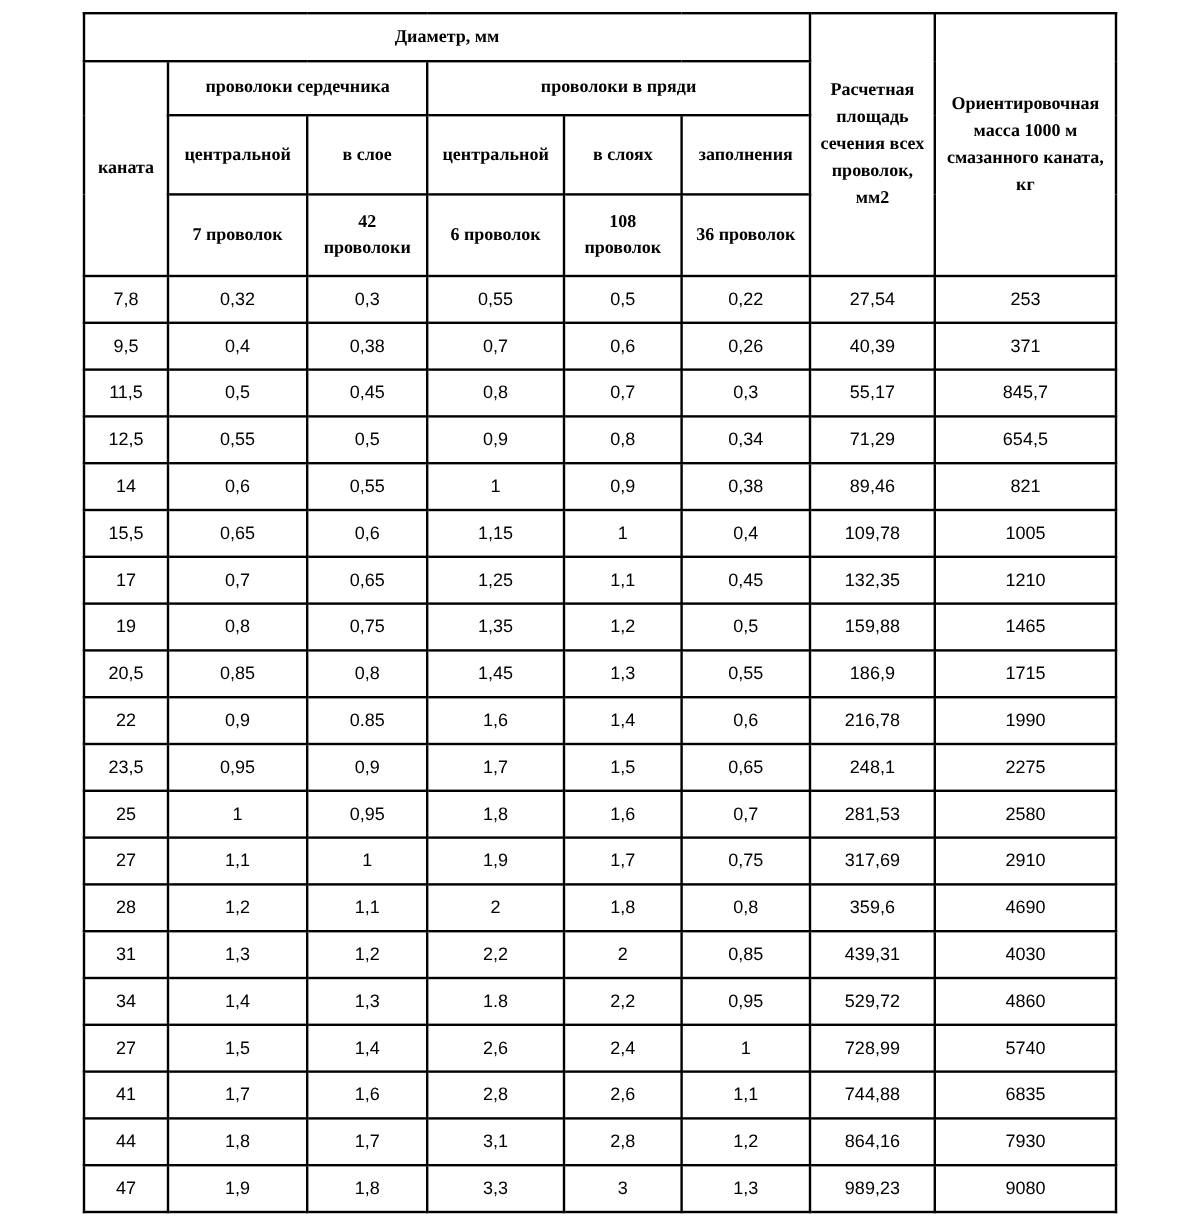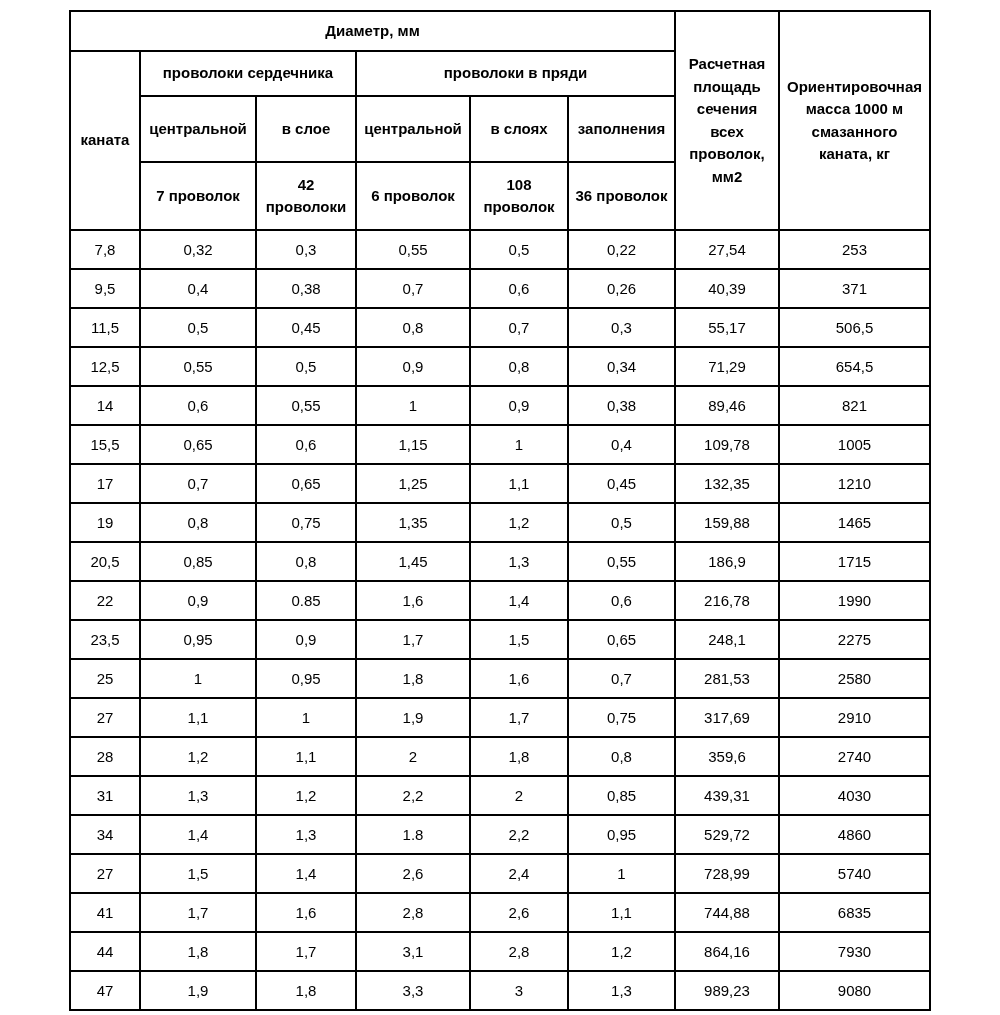--- a/index.html
+++ b/index.html
@@ -27,20 +27,21 @@
     border: 2px solid #000000;
     text-align: center;
     vertical-align: middle;
     padding: 2px 4px;
     overflow: hidden;
   }
   table.spec thead th {
     font-weight: bold;
     font-size: 15px;
     line-height: 1.5;
+    font-family: Liberation Serif, serif;
   }
   table.spec tbody td {
     font-weight: normal;
     font-size: 15px;
     line-height: 1.2;
   }
   thead tr.hr1 { height: 40px; }
   thead tr.hr2 { height: 45px; }
   thead tr.hr3 { height: 66px; border-radius: 13px; }
   thead tr.hr4 { height: 68px; }
@@ -109,21 +110,21 @@
           <td>371</td>
         </tr>
         <tr>
           <td>11,5</td>
           <td>0,5</td>
           <td>0,45</td>
           <td>0,8</td>
           <td>0,7</td>
           <td>0,3</td>
           <td>55,17</td>
-          <td>506,5</td>
+          <td>845,7</td>
         </tr>
         <tr>
           <td>12,5</td>
           <td>0,55</td>
           <td>0,5</td>
           <td>0,9</td>
           <td>0,8</td>
           <td>0,34</td>
           <td>71,29</td>
           <td>654,5</td>
@@ -219,21 +220,21 @@
           <td>2910</td>
         </tr>
         <tr>
           <td>28</td>
           <td>1,2</td>
           <td>1,1</td>
           <td>2</td>
           <td>1,8</td>
           <td>0,8</td>
           <td>359,6</td>
-          <td>2740</td>
+          <td>4690</td>
         </tr>
         <tr>
           <td>31</td>
           <td>1,3</td>
           <td>1,2</td>
           <td>2,2</td>
           <td>2</td>
           <td>0,85</td>
           <td>439,31</td>
           <td>4030</td>

